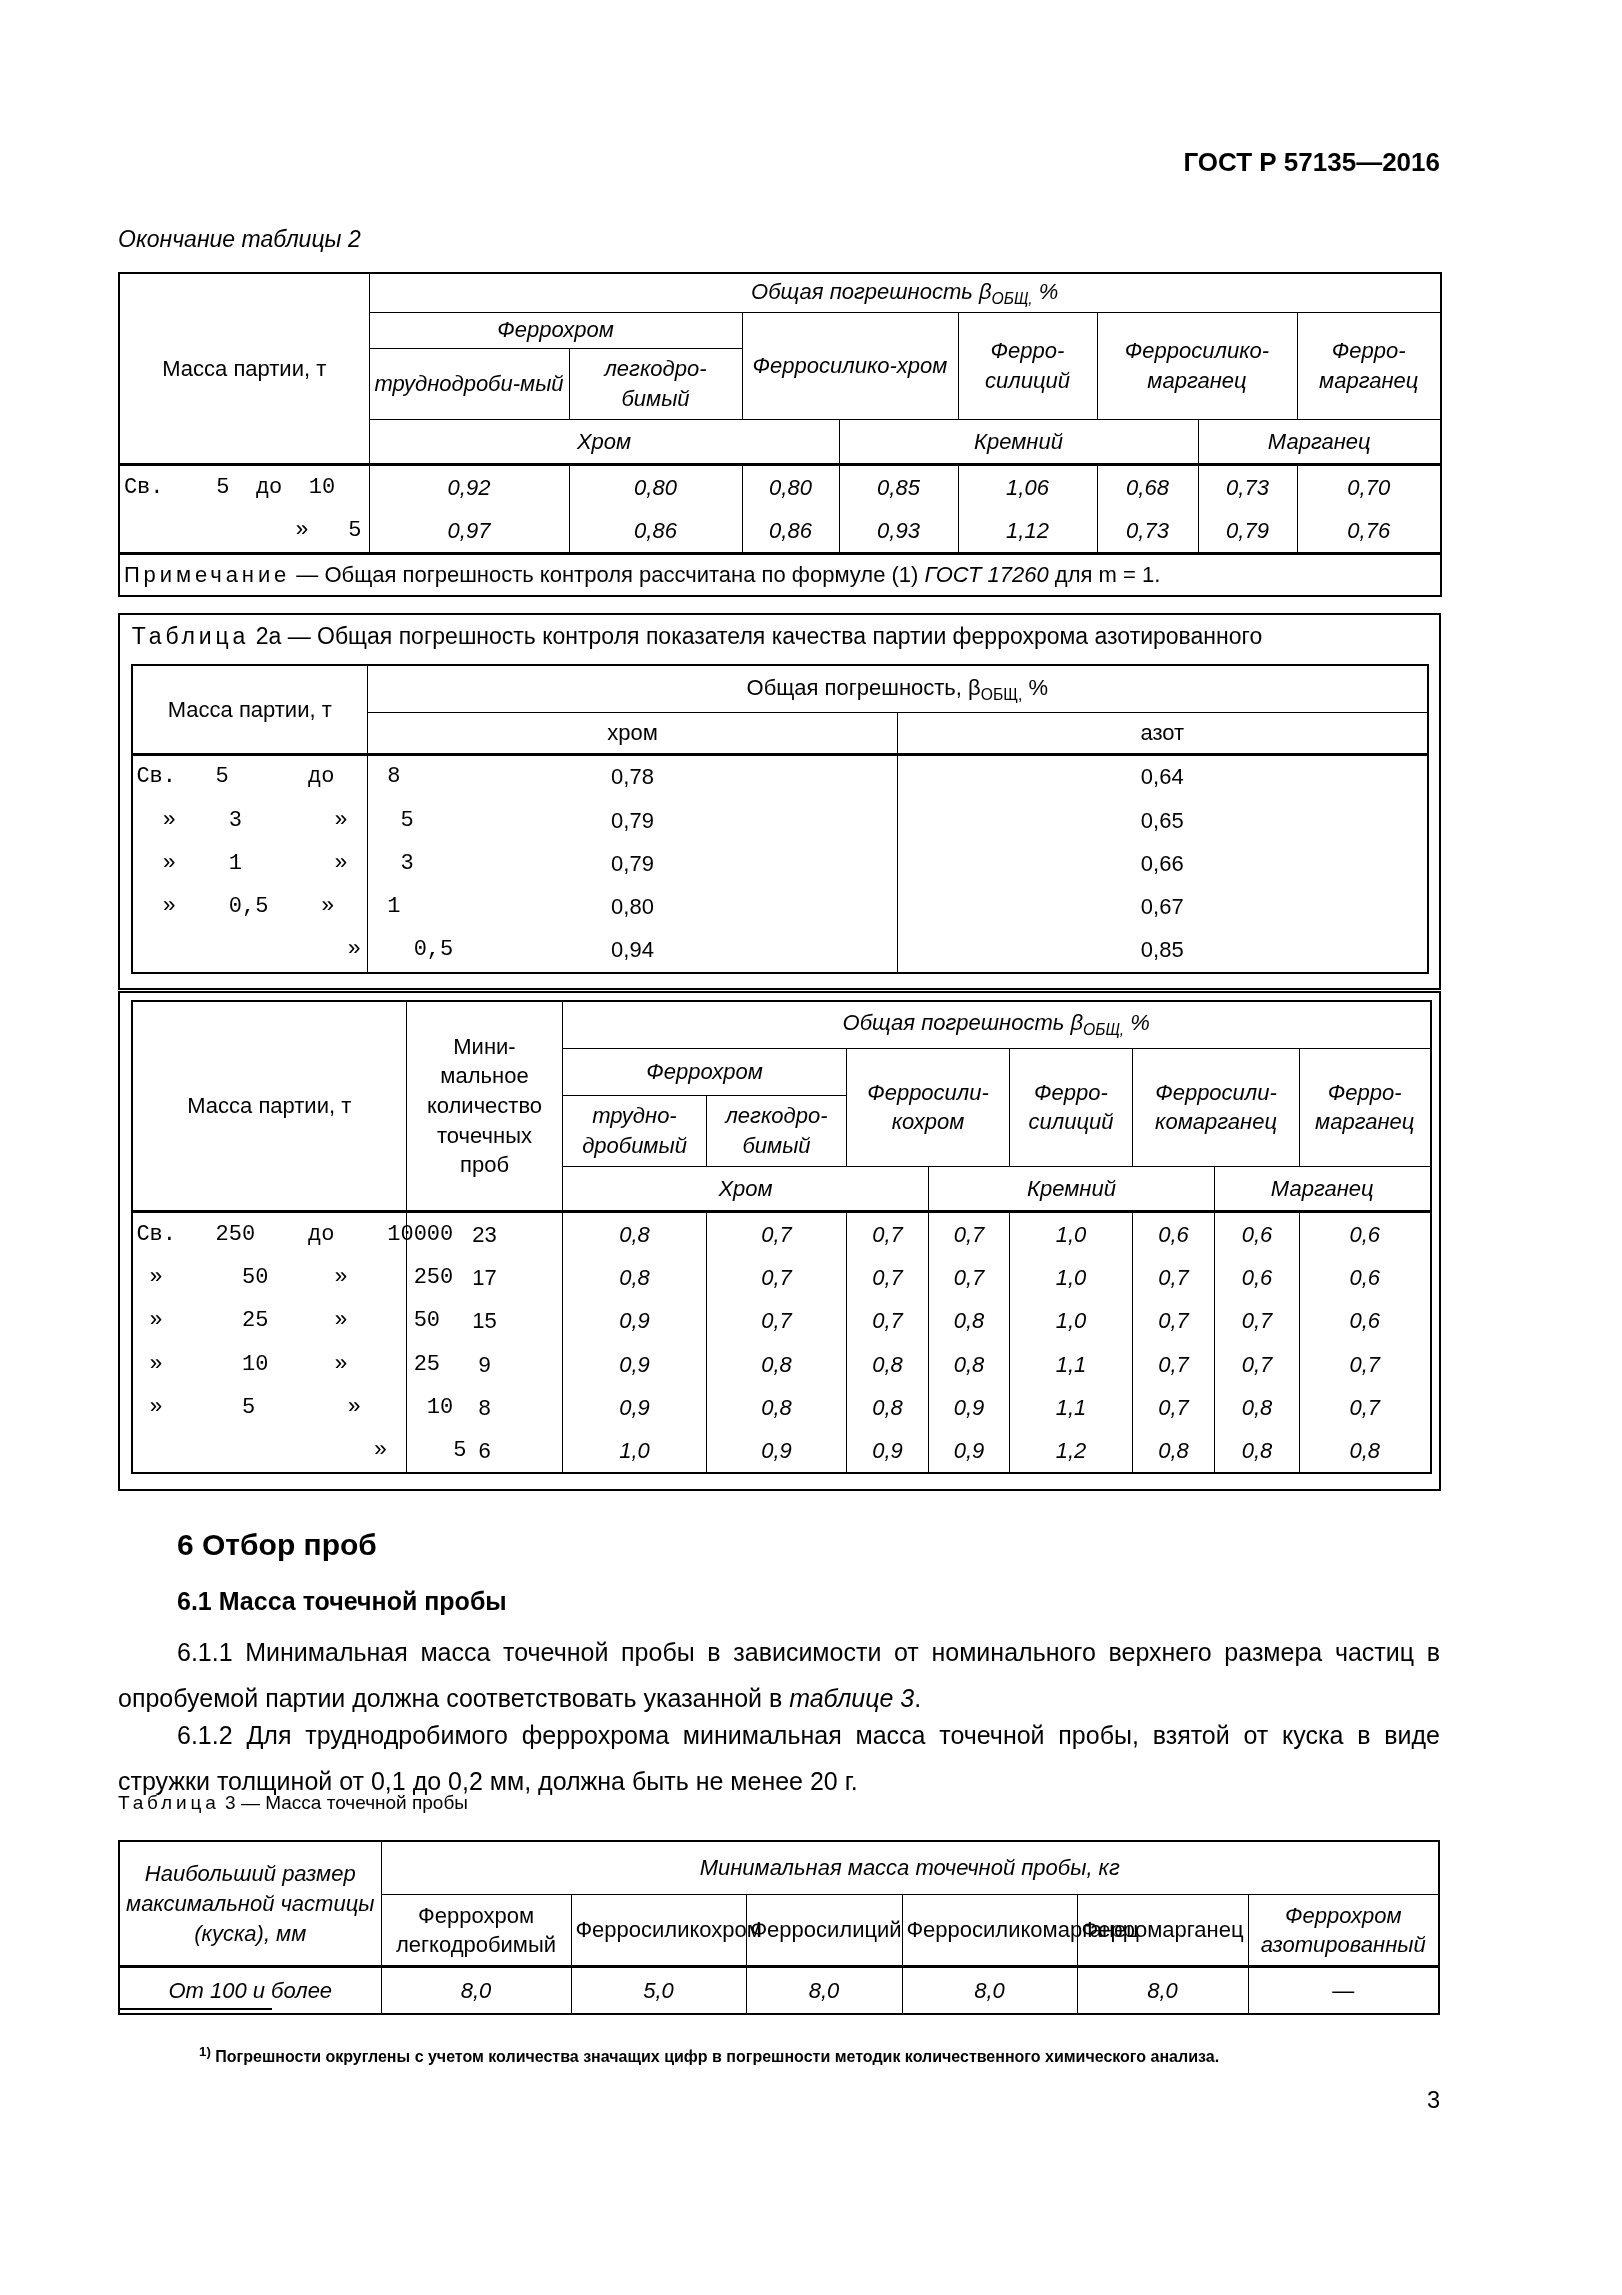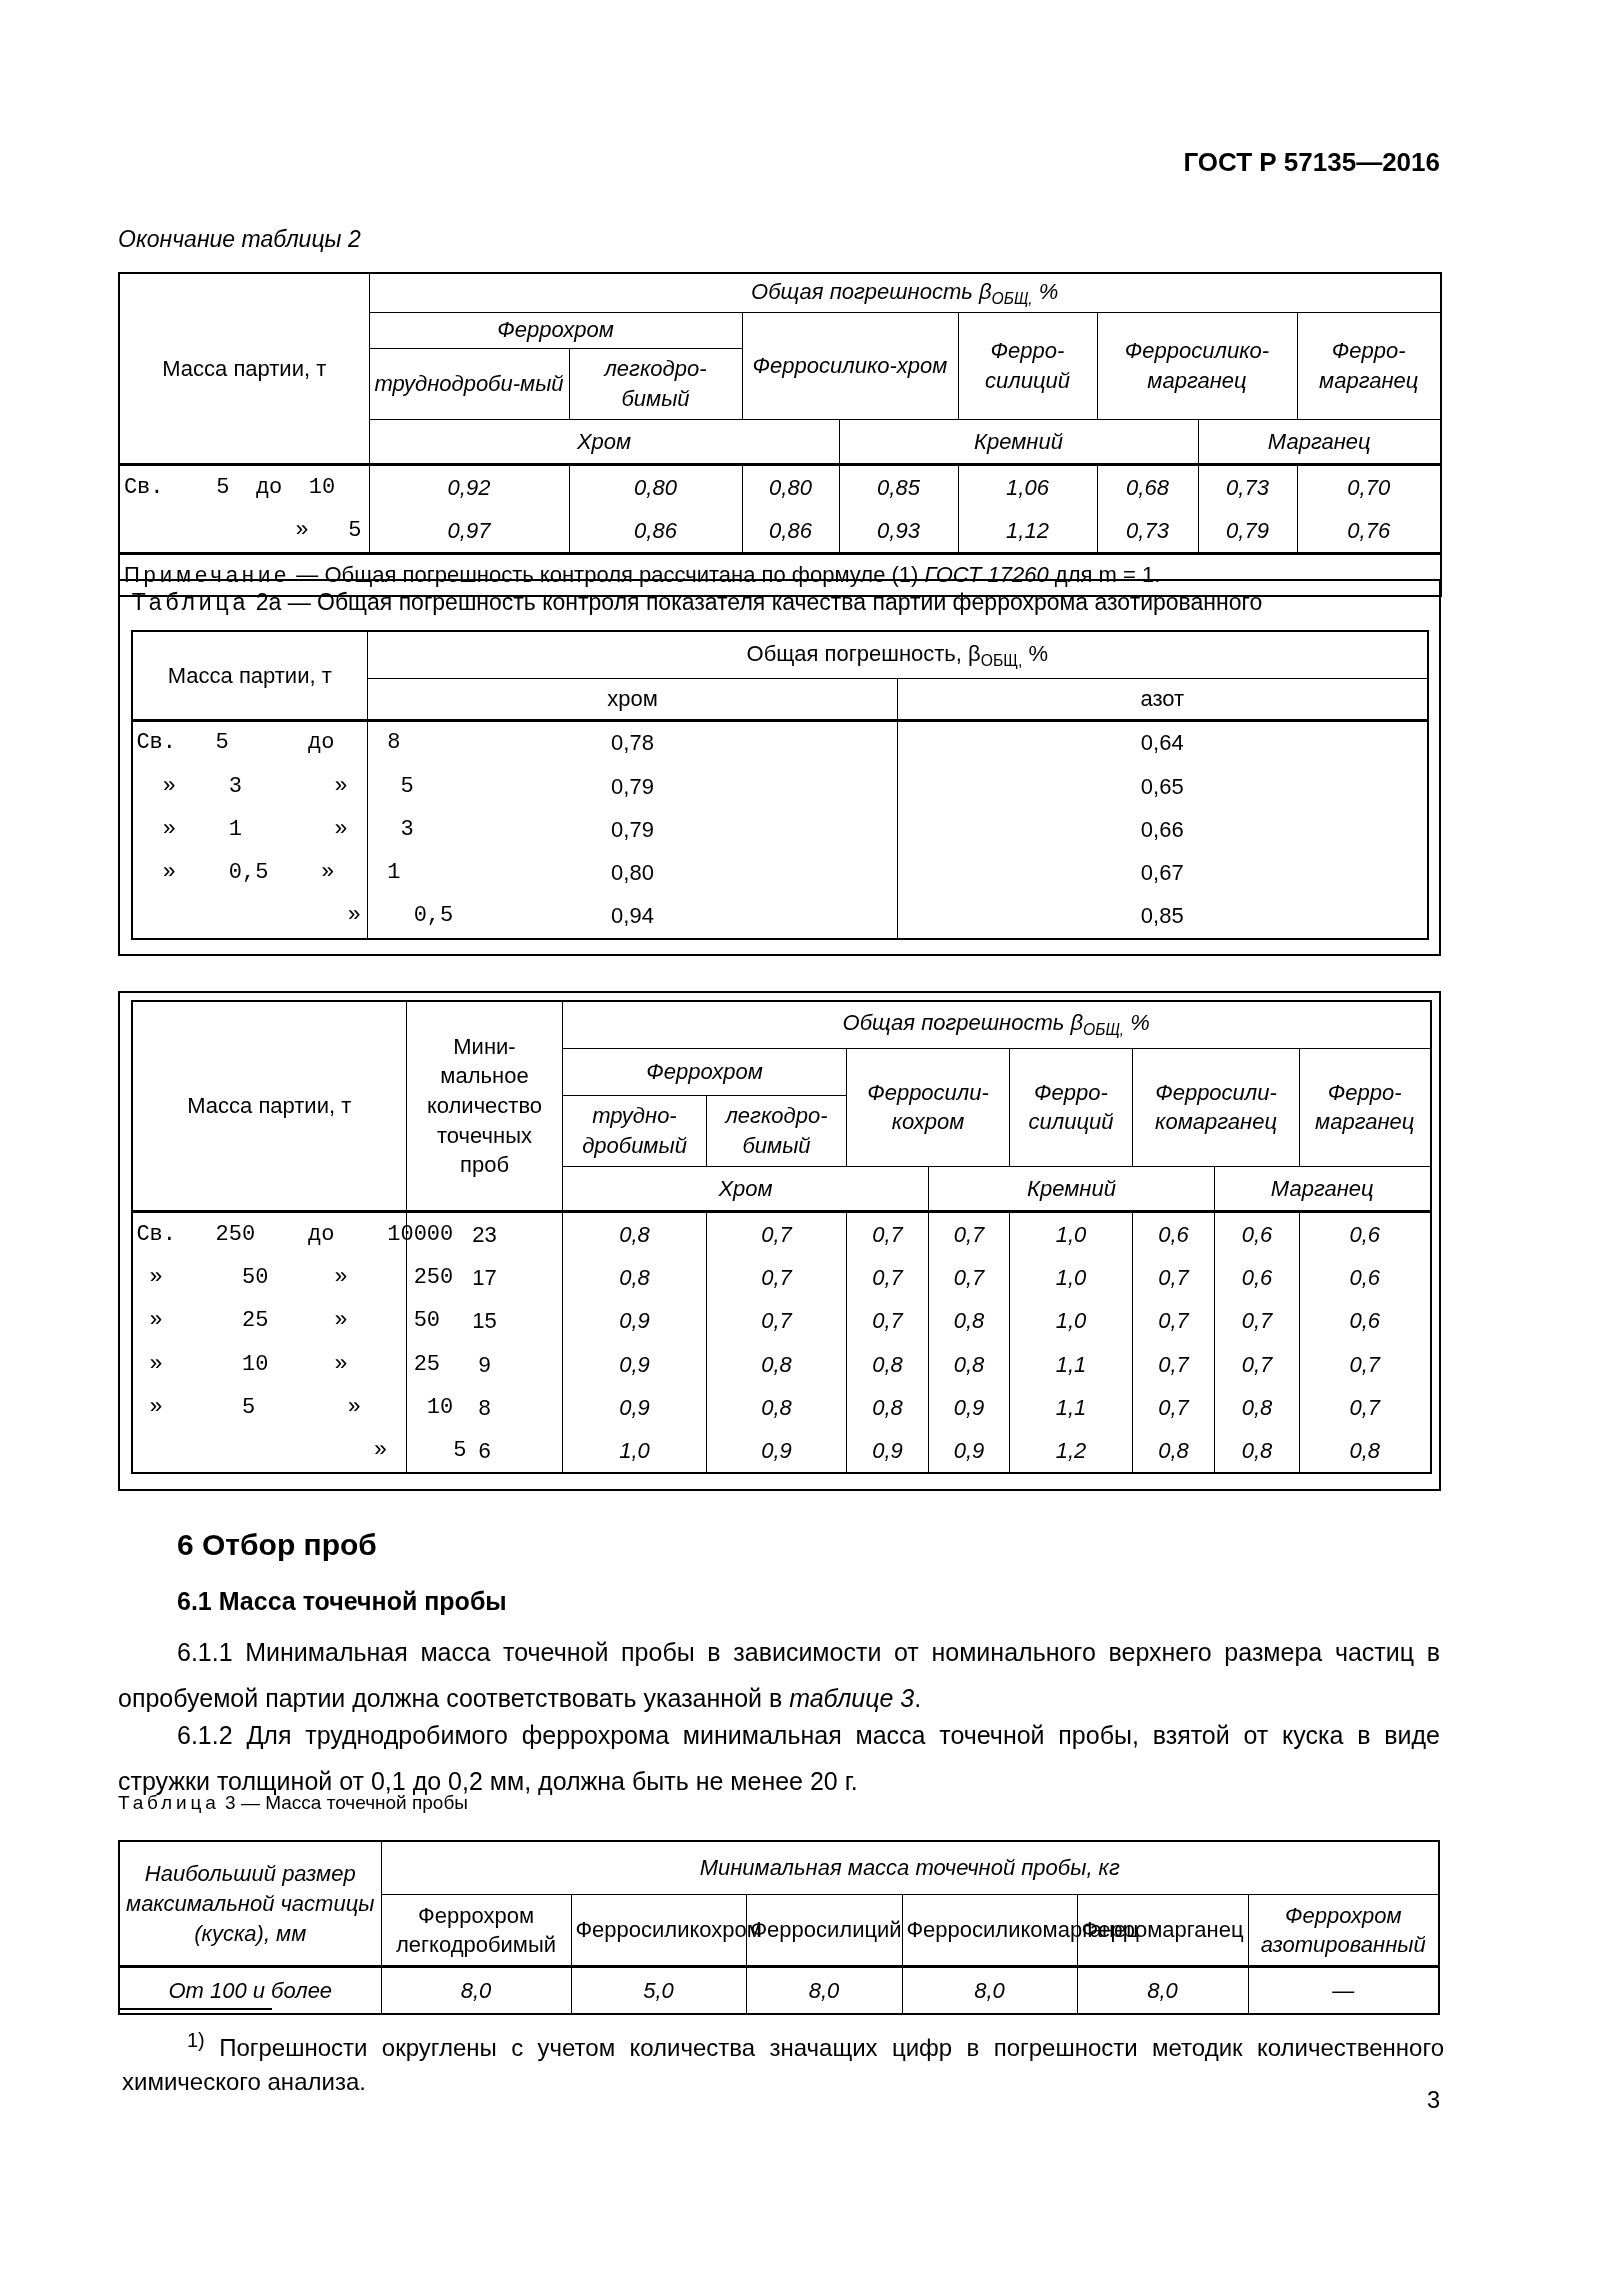--- a/index.html
+++ b/index.html
@@ -17,21 +17,21 @@
   .note { text-align:left; }
   .spaced { letter-spacing:3.9px; }
   sub { font-size:15.7px; }
   .box { position:absolute; left:118px; width:1319px; border:2.6px solid #000; }
   .box .caption { padding:7.9px 11.8px; font-size:23px; }
   .box .inner { margin:6.5px 10.5px 14.4px 10.5px; }
   h2 { position:absolute; left:177px; margin:0; font-size:30px; font-weight:bold; }
   h3 { position:absolute; left:177px; margin:0; font-size:25px; font-weight:bold; }
   .para { position:absolute; left:118px; width:1322px; font-size:25px; line-height:46px; text-align:justify; text-indent:59px; margin:0; }
   .footnote-rule { position:absolute; left:118px; top:2008px; width:154px; border-top:2px solid #000; }
-  .footnote { position:absolute; left:118px; top:2019px; width:1322px; font-size:24px; line-height:34px; text-indent:65px; text-align:justify; margin:4px; }
+  .footnote { position:absolute; left:118px; top:2019px; width:1322px; font-size:16px; line-height:34px; text-indent:65px; text-align:justify; margin:16px;font-weight:bold; }
   .page-num { position:absolute; right:183px; top:2087px; font-size:23.6px; }
 </style>
 </head>
 <body>
 
 <div>
 
   <div class="doc-id">ГОСТ Р 57135—2016</div>
   <div class="cont-label">Окончание таблицы 2</div>
 
@@ -91,21 +91,21 @@
         <td class="it">0,79</td>
         <td class="it">0,76</td>
       </tr>
       <tr>
         <td colspan="9" class="note thick-top" style="height:34px"><span class="spaced">Примечание</span><span> — Общая погрешность контроля рассчитана по формуле (1) </span><span class="it">ГОСТ 17260</span><span> для m = 1.</span></td>
       </tr>
     </tbody>
       </table>
   </div>
 
-  <div class="box" style="top:579px;">
+  <div class="box" style="top:613px;">
     <div class="caption"><span class="spaced">Таблица</span><span> 2а — Общая погрешность контроля показателя качества партии феррохрома азотированного</span></div>
     <div class="inner">
       <table style="border:2.6px solid #000">
         <colgroup>
             <col style="width:236px">
             <col>
             <col>
           </colgroup>
         <tbody>
             <tr>

